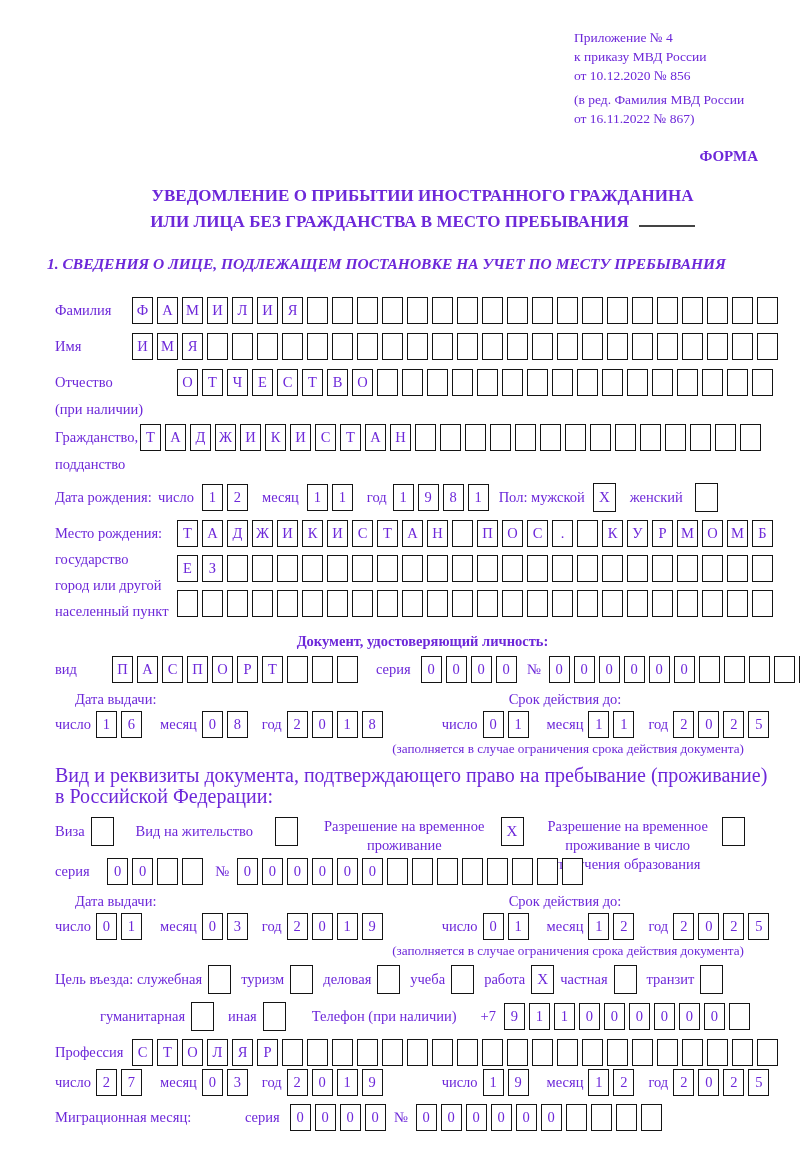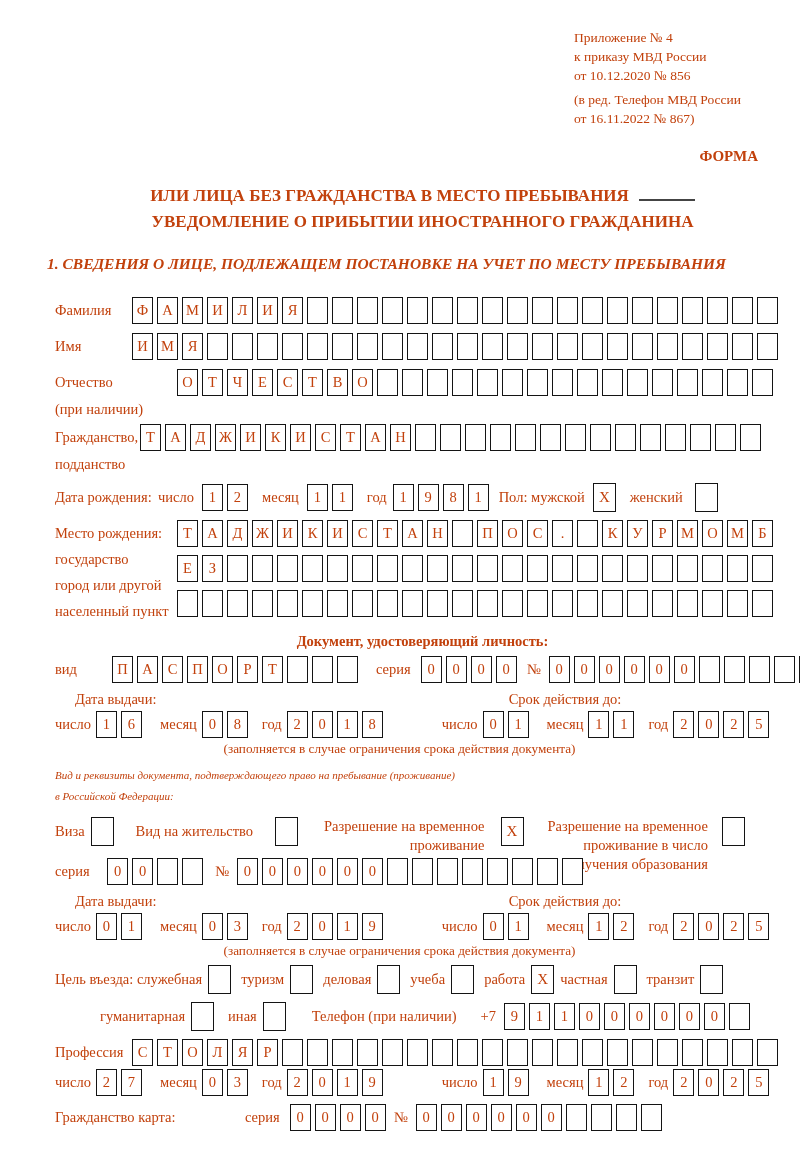--- a/index.html
+++ b/index.html
@@ -1,18 +1,18 @@
 <!DOCTYPE html>
 <html><head>
 <meta charset="utf-8">
 <style>
   html,body{margin:0;padding:0;background:#fff;}
   .page{
     width:800px;height:1163px;box-sizing:border-box;position:relative;
-    background:#fff;color:#c2410c;
+    background:#fff;color:#6d28d9;
     font-family:"Liberation Serif","DejaVu Serif",serif;
     font-size:14.5px;
     padding:28px 10px 0 55px;
     overflow:hidden;
   }
   
   .appendix{margin-left:auto;margin-right:20px;width:196px;font-size:13.5px;line-height:19px;}
   .appendix .gap{margin-top:5px;}
   .forma{text-align:right;padding-right:32px;font-weight:bold;font-size:15px;margin-top:20px;}
   
@@ -38,51 +38,51 @@
   .lbl2{line-height:27px;}
   .sub{line-height:26px;}
   .doc-heading{text-align:center;font-weight:bold;font-size:14.5px;margin-top:8px;margin-bottom:6px;}
   
   .dhdr{display:flex;margin-top:8px;font-size:14.5px;}
   .dh1{width:345px;padding-left:20px;box-sizing:border-box;}
   .dh2{flex:1;text-align:center;padding-right:60px;}
   .daterow{display:flex;align-items:center;margin-top:3px;}
   .daterow .lbl{margin-right:5px;}
   .ml10{margin-left:10px}.ml14{margin-left:14px}.ml55{margin-left:55px}
-  .note-r{text-align:center;padding-right:46px;font-size:13.2px;margin-top:3px;}
-  .plain{font-size:11px;line-height:21px;font-style:italic;}
+  .note-r{text-align:right;padding-right:46px;font-size:13.2px;margin-top:3px;}
+  .plain{font-size:20px;line-height:21px;}
   
   .cbrow{display:flex;align-items:flex-start;margin-top:10px;}
   .cbgroup{display:flex;align-items:flex-start;}
-  .cbgroup .cb-label{text-align:right;line-height:19px;}
+  .cbgroup .cb-label{text-align:center;line-height:19px;}
   .cbgroup .checkbox{margin-left:10px;margin-top:0;}
   
   .purpose .lbl{margin-right:6px;}
   .purpose .checkbox{margin-right:10px;}
   .bp-label{flex:0 0 122px;line-height:26px;}
   .bp-rows .cells{margin-bottom:8px;}
 </style>
 </head>
 <body>
 
 <div class="page">
 
   <div class="appendix">
     <div>Приложение № 4</div>
     <div>к приказу МВД России</div>
     <div>от 10.12.2020 № 856</div>
-    <div class="gap">(в ред. Телефон МВД России</div>
+    <div class="gap">(в ред. Фамилия МВД России</div>
     <div>от 16.11.2022 № 867)</div>
   </div>
 
   <div class="forma">ФОРМА</div>
 
   <div class="title">
+    <div>УВЕДОМЛЕНИЕ О ПРИБЫТИИ ИНОСТРАННОГО ГРАЖДАНИНА</div>
     <div><span>ИЛИ ЛИЦА БЕЗ ГРАЖДАНСТВА В МЕСТО ПРЕБЫВАНИЯ</span><span class="blank-line"></span></div>
-    <div>УВЕДОМЛЕНИЕ О ПРИБЫТИИ ИНОСТРАННОГО ГРАЖДАНИНА</div>
   </div>
 
   <div class="sec1">1. СВЕДЕНИЯ О ЛИЦЕ, ПОДЛЕЖАЩЕМ ПОСТАНОВКЕ НА УЧЕТ ПО МЕСТУ ПРЕБЫВАНИЯ</div>
 
   <div class="frow mt24">
     <span class="lbl w77">Фамилия</span>
     <span class="cells">
         <span class="cell">Ф</span>
         <span class="cell">А</span>
         <span class="cell">М</span>
@@ -605,21 +605,21 @@
     <span class="lbl ml10">год</span>
     <span class="cells">
         <span class="cell">2</span>
         <span class="cell">0</span>
         <span class="cell">2</span>
         <span class="cell">5</span>
       </span>
   </div>
 
   <div class="frow mt8">
-    <span class="lbl" style="width:150px">Гражданство карта:</span>
+    <span class="lbl" style="width:150px">Миграционная месяц:</span>
     <span class="lbl" style="margin:0 10px 0 40px">серия</span>
     <span class="cells">
         <span class="cell">0</span>
         <span class="cell">0</span>
         <span class="cell">0</span>
         <span class="cell">0</span>
       </span>
     <span class="lbl" style="margin:0 8px 0 4px">№</span>
     <span class="cells">
         <span class="cell">0</span>

